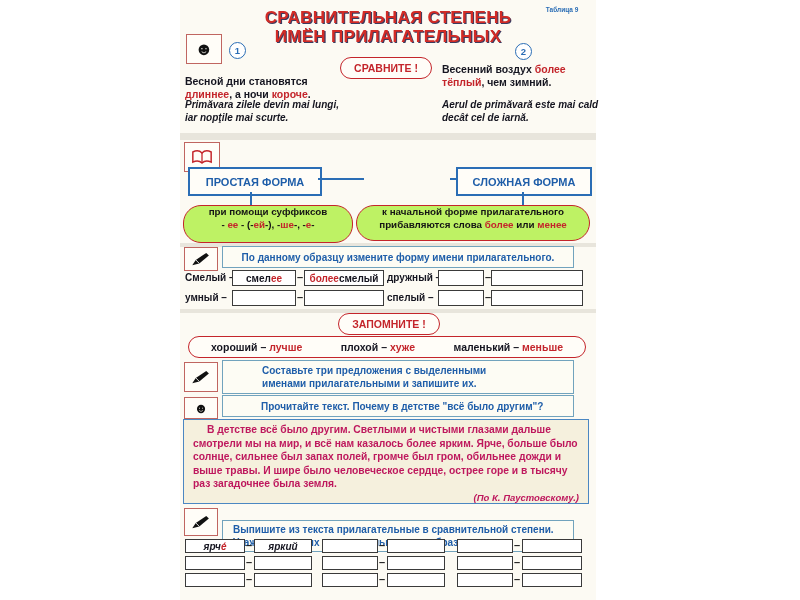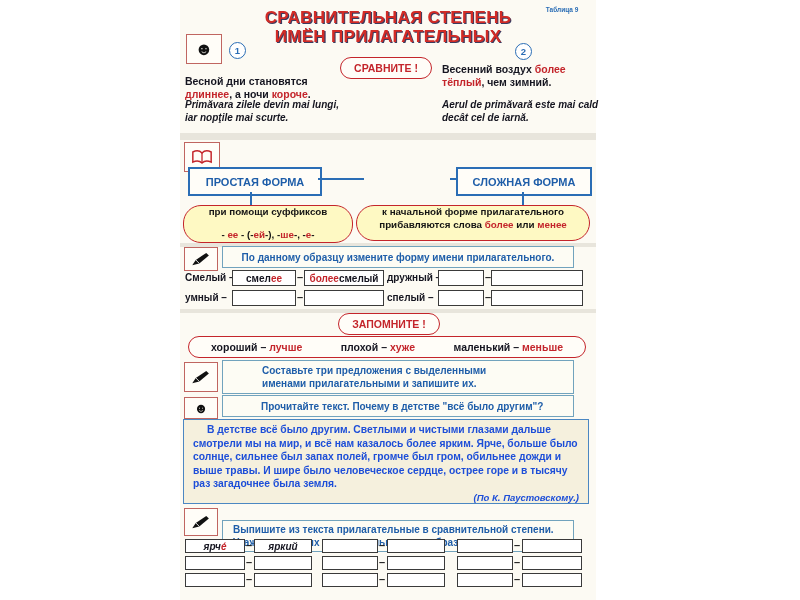--- a/index.html
+++ b/index.html
@@ -22,37 +22,37 @@
          font-weight:800;font-size:10.5px;display:flex;align-items:center;justify-content:center;background:#fffdf8;}
   .ctext{position:absolute;font-size:10.5px;font-weight:700;color:#151520;line-height:1.25;}
   .rotext{position:absolute;font-size:10px;font-weight:700;font-style:italic;color:#151520;line-height:1.25;}
   .bluebox{position:absolute;border:2px solid #2a6db5;color:#1f5ea9;font-weight:800;font-size:11px;
            display:flex;align-items:center;justify-content:center;background:#fffdf8;}
   .redformbox{position:absolute;border:2px solid #c4252b;background:#fffdf8;
               display:flex;flex-direction:column;align-items:center;justify-content:center;
               font-weight:800;line-height:1.35;text-align:center;}
   .redformbox .l12{color:#c4252b;font-size:9.3px;}
   .redformbox .l3{color:#1f5ea9;font-size:9.8px;margin-top:2px;}
-  .oval{position:absolute;border:1.7px solid #c4252b;border-radius:18px;background:#fef9c3;
-        display:flex;flex-direction:column;align-items:center;justify-content:space-between;
+  .oval{position:absolute;border:1.7px solid #c4252b;border-radius:18px;background:#bef264;
+        display:flex;flex-direction:column;align-items:center;justify-content:flex-start;
         font-weight:700;font-size:9.8px;color:#141414;line-height:1.3;text-align:center;}
   .connector{position:absolute;background:#2a6db5;}
   .instr{position:absolute;border:1.6px solid #71a3bd;background:#fdfcf4;color:#1f5ea9;
          font-weight:700;font-size:10px;line-height:1.3;
          display:flex;flex-direction:column;justify-content:center;padding:0 10px;box-sizing:border-box;}
   .instr.center{align-items:center;}
   .wbox{position:absolute;border:1.8px solid #3a3a3a;background:#fff;box-sizing:border-box;
         font-size:10px;font-weight:700;color:#151520;display:flex;align-items:center;justify-content:center;}
   .exlabel{position:absolute;font-size:10px;font-weight:700;color:#151520;}
   .dash{position:absolute;font-size:11px;font-weight:800;color:#222;}
   .rembox{position:absolute;border:1.7px solid #c4252b;border-radius:11px;background:#fffdf8;
           display:flex;align-items:center;justify-content:space-between;padding:0 22px;box-sizing:border-box;
           font-size:10.5px;font-weight:700;color:#151520;}
   .parabox{position:absolute;border:1.6px solid #4b87c2;background:#f5f0dd;
-           padding:3px 9px;box-sizing:border-box;color:#1d4ed8;}
+           padding:3px 9px;box-sizing:border-box;color:#be185d;}
   .para{font-size:10.3px;font-weight:700;line-height:1.32;text-indent:14px;}
   .attrib{font-size:9.5px;font-weight:700;font-style:italic;text-align:right;margin-top:1px;}
   .answord{font-style:italic;}
 </style>
 </head>
 <body>
 
 <div class="poster">
 
   <div class="page-label">Таблица 9</div>

